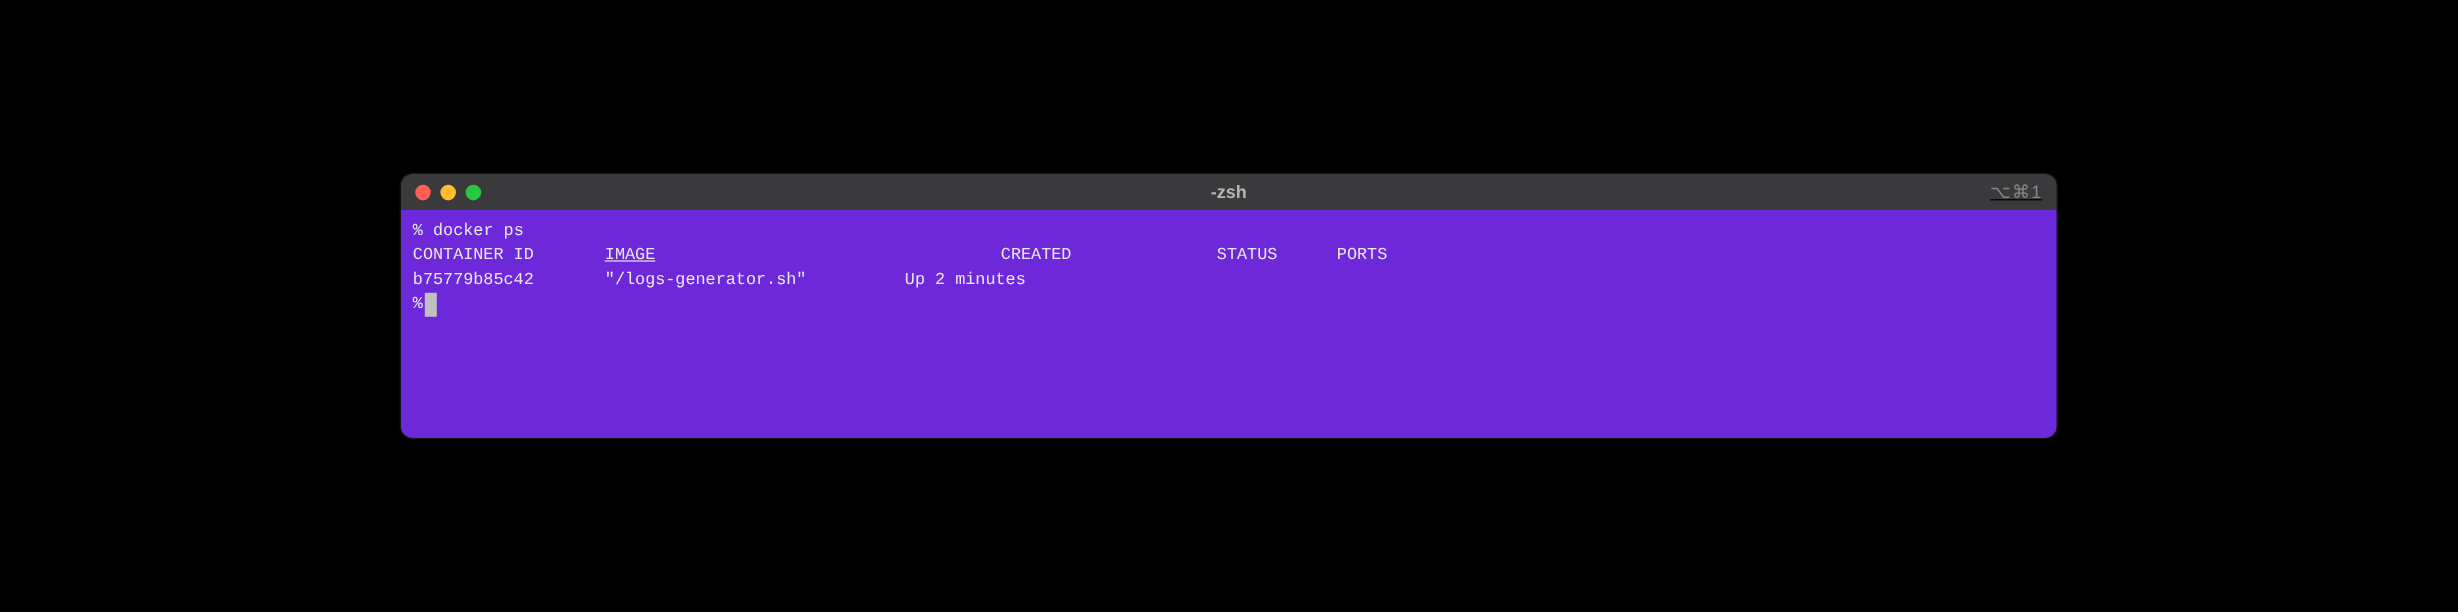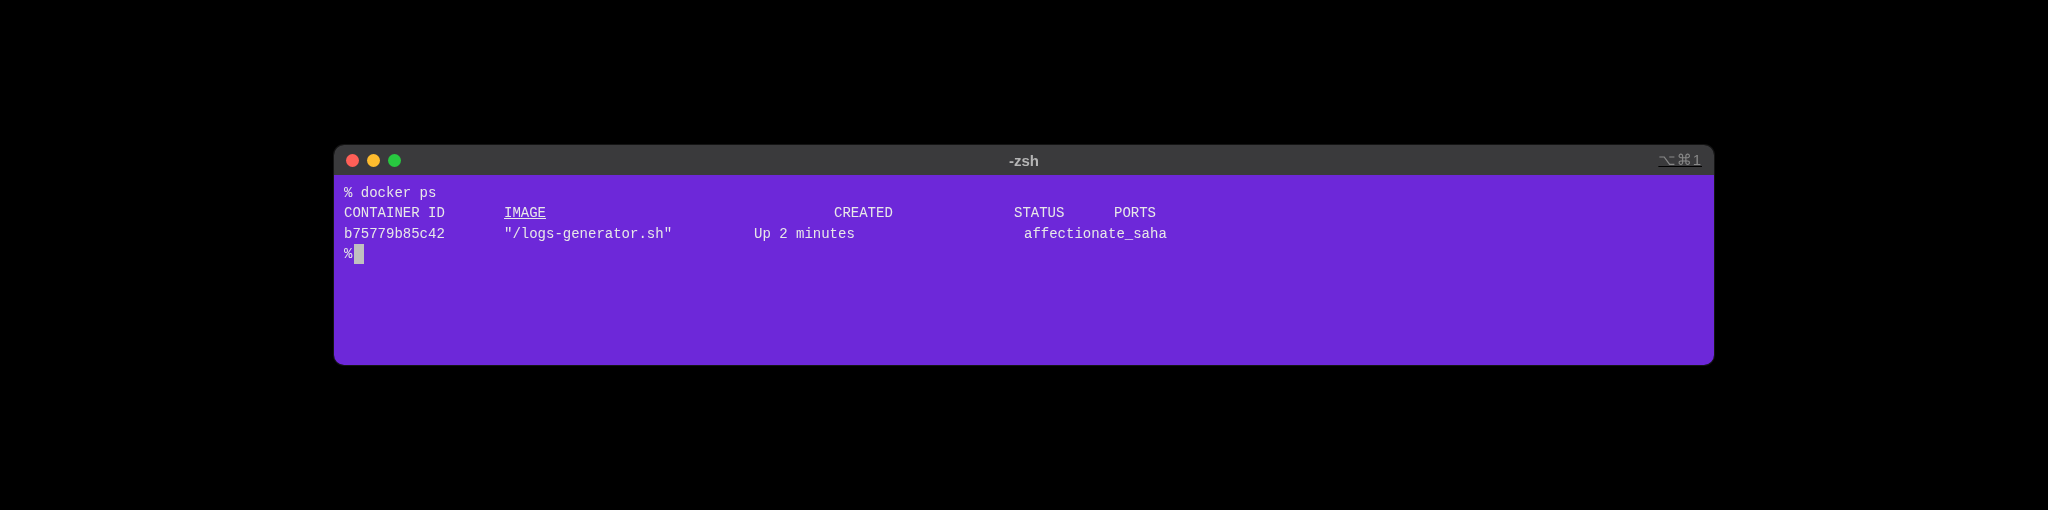--- a/index.html
+++ b/index.html
@@ -117,17 +117,16 @@
       <span class="col-image">IMAGE</span>
       <span class="col-created">CREATED</span>
       <span class="col-ports">STATUS</span>
       <span class="col-names">PORTS</span>
     </div>
     <div class="terminal-line cols">
       <span class="col-id">b75779b85c42</span>
       <span class="col-command">"/logs-generator.sh"</span>
       <span class="col-status">Up 2 minutes</span>
       <span class="col-ports"></span>
-      <span class="col-names">affectionate_saha</span>
     </div>
     <div class="terminal-line prompt-line"><span>%</span> <span class="cursor"></span></div>
   </div>
 </div>
 
 </body></html>

